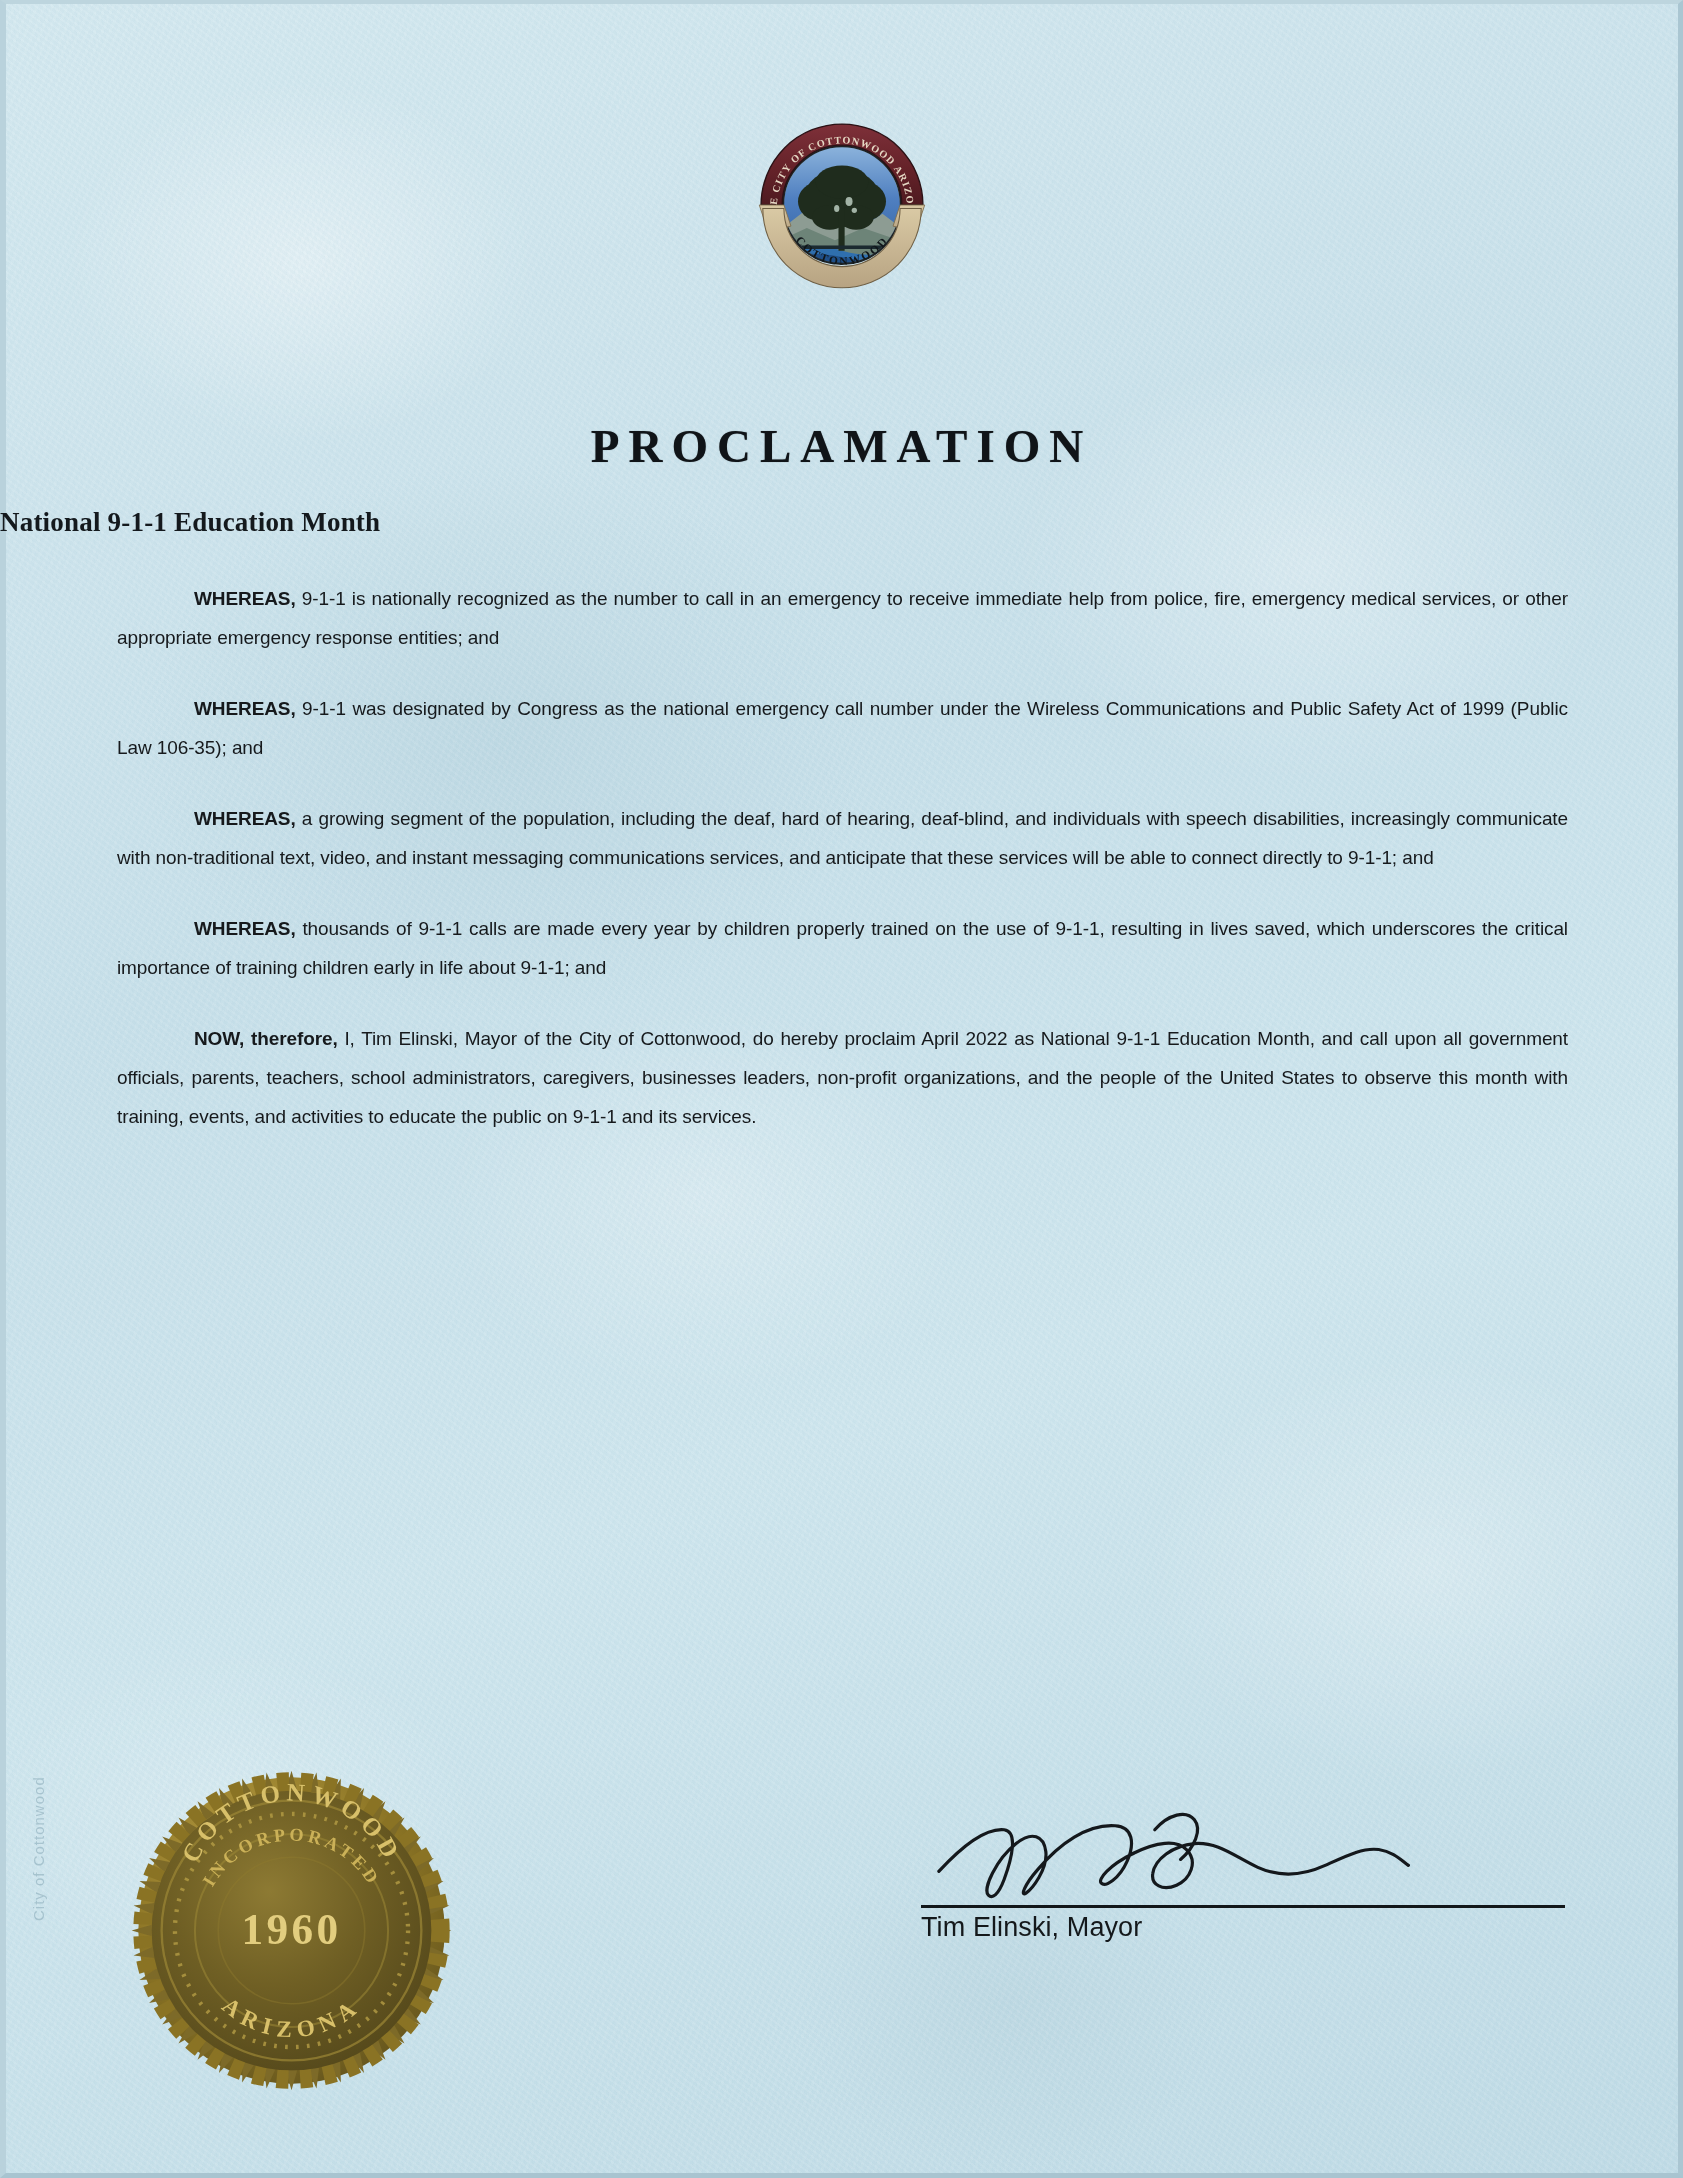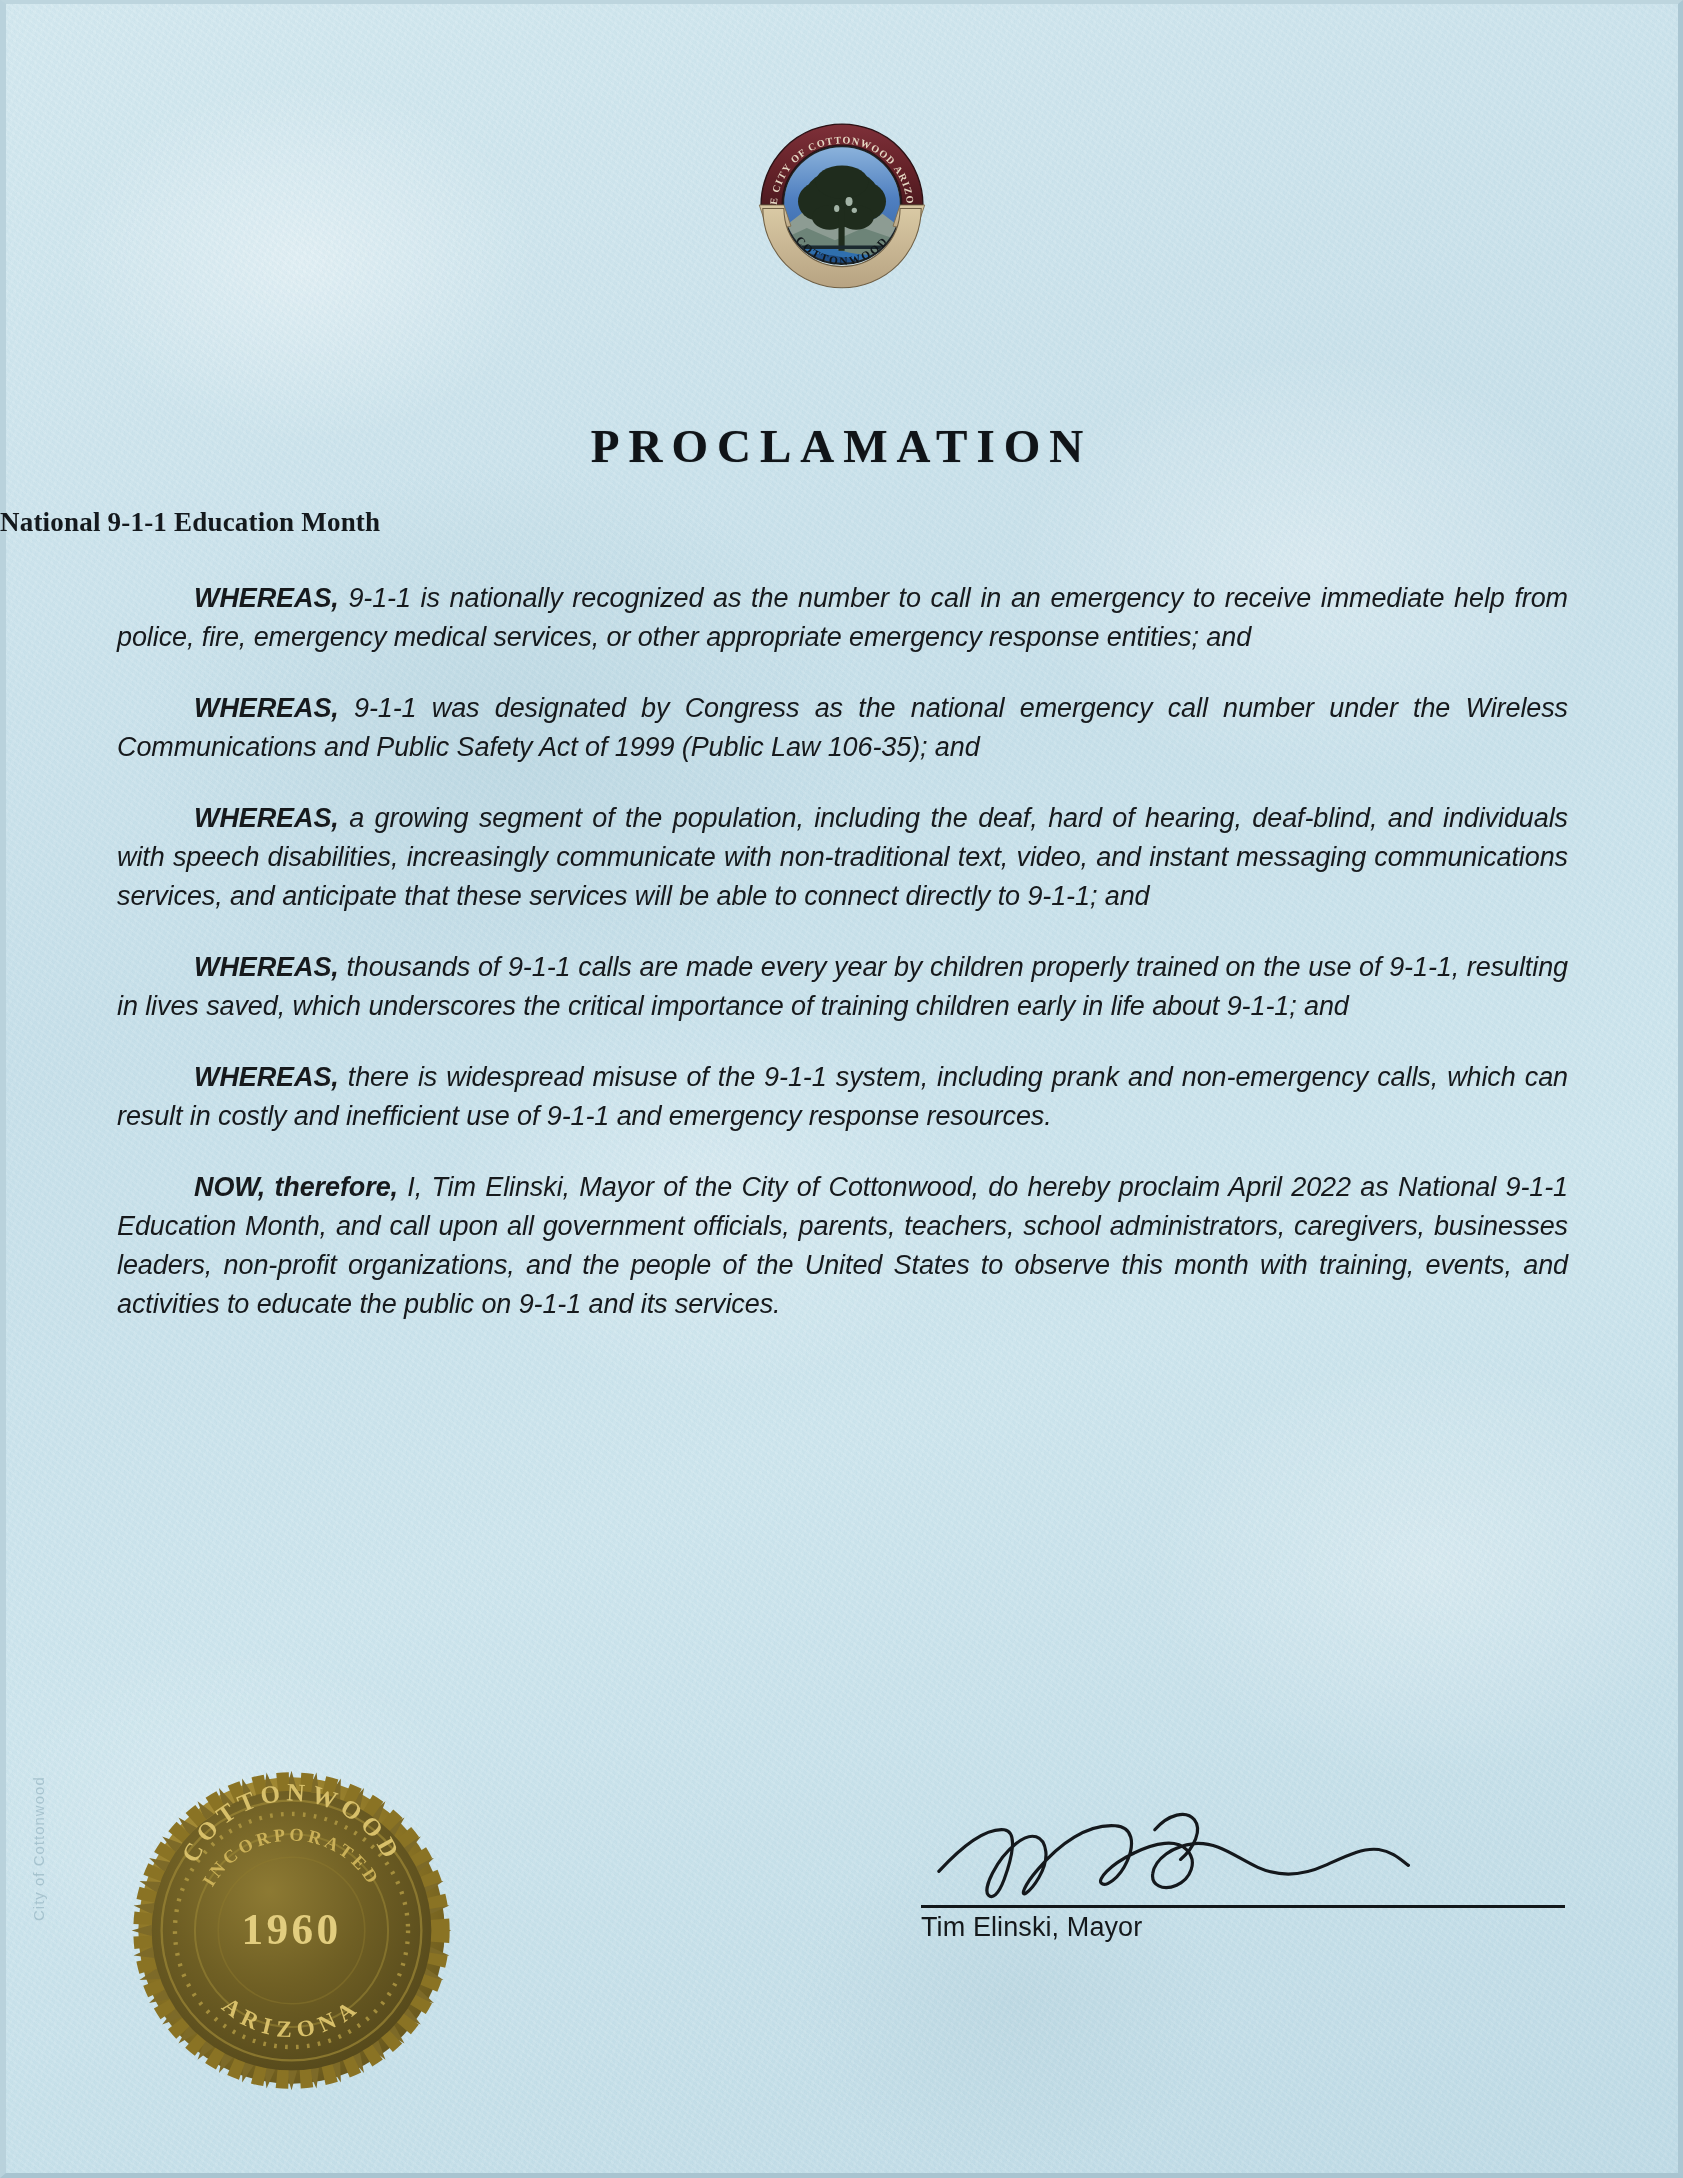--- a/index.html
+++ b/index.html
@@ -92,26 +92,25 @@
     position: absolute;
     left: 117px;
     top: 579px;
     width: 1451px;
   }
   p.para {
     margin: 0 0 32px 0;
     text-align: justify;
     text-justify: inter-word;
     text-indent: 77px;
-    font-size: 27px;
+    font-size: 19px;
     line-height: 39px;
     color: #16191c;
     font-stretch: condensed;
     letter-spacing: -0.1px;
-    font-style: italic;
   }
   p.para:last-child { margin-bottom: 0; }
   p.para .lead { font-weight: 700; }
 
   
   #sig-block {
     position: absolute;
     left: 921px;
     top: 1800px;
     width: 653px;
@@ -244,21 +243,20 @@
     <p class="para"><span class="lead">WHEREAS,</span><span> 9-1-1 is nationally recognized as the number to call in an emergency to receive immediate help from police, fire, emergency medical services, or other appropriate emergency response entities; and</span></p>
 
     <p class="para"><span class="lead">WHEREAS,</span><span> 9-1-1 was designated by Congress as the national emergency call number under the Wireless Communications and Public Safety Act of 1999 (Public Law 106-35); and</span></p>
 
 
 
     <p class="para"><span class="lead">WHEREAS,</span><span> a growing segment of the population, including the deaf, hard of hearing, deaf-blind, and individuals with speech disabilities, increasingly communicate with non-traditional text, video, and instant messaging communications services, and anticipate that these services will be able to connect directly to 9-1-1; and</span></p>
 
     <p class="para"><span class="lead">WHEREAS,</span><span> thousands of 9-1-1 calls are made every year by children properly trained on the use of 9-1-1, resulting in lives saved, which underscores the critical importance of training children early in life about 9-1-1; and</span></p>
 
-    <p class="para"><span class="lead">WHEREAS,</span><span> there is widespread misuse of the 9-1-1 system, including prank and non-emergency calls, which can result in costly and inefficient use of 9-1-1 and emergency response resources.</span></p>
 
     <p class="para"><span class="lead">NOW, therefore,</span><span> I, Tim Elinski, Mayor of the City of Cottonwood, do hereby proclaim April 2022 as National 9-1-1 Education Month, and call upon all government officials, parents, teachers, school administrators, caregivers, businesses leaders, non-profit organizations, and the people of the United States to observe this month with training, events, and activities to educate the public on 9-1-1 and its services.</span></p>
 
   </div>
 
   <div id="sig-block">
     <svg id="signature-mark" viewBox="0 0 640 108" width="634" height="107" aria-hidden="true">
       <g fill="none" stroke="#14181c" stroke-width="3.2" stroke-linecap="round" stroke-linejoin="round">
         <path d="M18,72 C42,46 66,28 84,30 C98,32 92,58 84,80 C78,96 72,100 68,96 C62,90 76,60 96,44 C112,31 124,36 126,52 C128,70 112,90 106,94 C100,98 104,86 118,70 C140,44 168,24 196,26 C214,27 216,44 208,62 C200,80 186,88 182,84 C178,80 190,66 214,54"></path>
         <path d="M214,54 C238,42 258,40 268,50 C280,62 272,80 258,86 C244,92 232,86 234,74 C236,60 254,46 276,44 C300,42 318,58 340,68 C362,78 386,76 408,66 C430,56 446,48 462,50 C476,52 484,60 492,66"></path>

